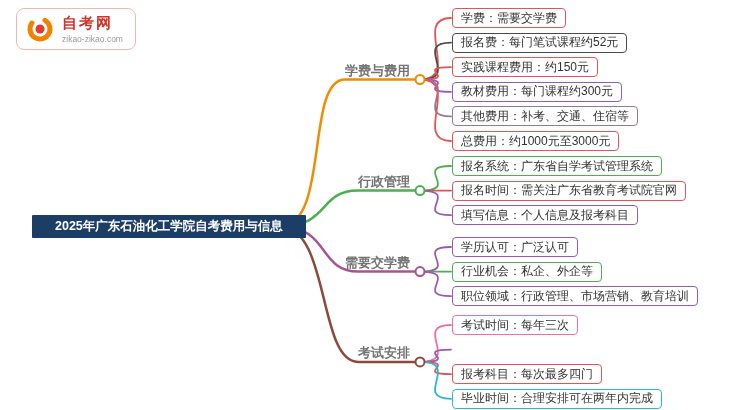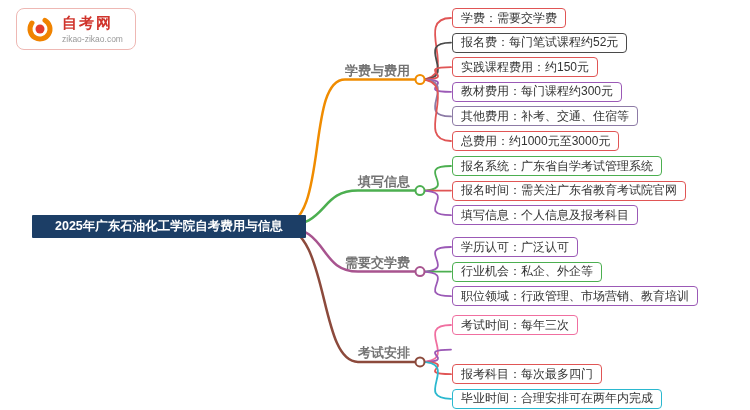--- a/index.html
+++ b/index.html
@@ -71,21 +71,21 @@
   </div>
 
   <div class="root-node" style="left: 32px; top: 215px; background: rgb(28, 62, 102); color: rgb(255, 255, 255);">2025年广东石油化工学院自考费用与信息</div>
 <div class="branch-label" style="right: 340px; top: 62.5px;">学费与费用</div>
     <div class="leaf" style="left: 452px; top: 8px; border-color: rgb(224, 85, 85);">学费：需要交学费</div>
     <div class="leaf" style="left: 452px; top: 32.6px; border-color: rgb(74, 74, 74);">报名费：每门笔试课程约52元</div>
     <div class="leaf" style="left: 452px; top: 57.2px; border-color: rgb(224, 85, 85);">实践课程费用：约150元</div>
     <div class="leaf" style="left: 452px; top: 81.8px; border-color: rgb(155, 89, 182);">教材费用：每门课程约300元</div>
     <div class="leaf" style="left: 452px; top: 106.4px; border-color: rgb(141, 123, 166);">其他费用：补考、交通、住宿等</div>
     <div class="leaf" style="left: 452px; top: 131px; border-color: rgb(224, 85, 85);">总费用：约1000元至3000元</div>
-    <div class="branch-label" style="right: 340px; top: 173.6px;">填写信息</div>
+    <div class="branch-label" style="right: 340px; top: 173.6px;">行政管理</div>
     <div class="leaf" style="left: 452px; top: 156px; border-color: rgb(76, 175, 80);">报名系统：广东省自学考试管理系统</div>
     <div class="leaf" style="left: 452px; top: 180.6px; border-color: rgb(224, 85, 85);">报名时间：需关注广东省教育考试院官网</div>
     <div class="leaf" style="left: 452px; top: 205.2px; border-color: rgb(155, 89, 182);">填写信息：个人信息及报考科目</div>
     <div class="branch-label" style="right: 340px; top: 254.6px;">需要交学费</div>
     <div class="leaf" style="left: 452px; top: 237px; border-color: rgb(155, 89, 182);">学历认可：广泛认可</div>
     <div class="leaf" style="left: 452px; top: 261.6px; border-color: rgb(76, 175, 80);">行业机会：私企、外企等</div>
     <div class="leaf" style="left: 452px; top: 286.2px; border-color: rgb(155, 89, 182);">职位领域：行政管理、市场营销、教育培训</div>
     <div class="branch-label" style="right: 340px; top: 344.9px;">考试安排</div>
     <div class="leaf" style="left: 452px; top: 315px; border-color: rgb(240, 111, 160);">考试时间：每年三次</div>
     <div class="leaf" style="left: 452px; top: 364.2px; border-color: rgb(224, 85, 85);">报考科目：每次最多四门</div>

